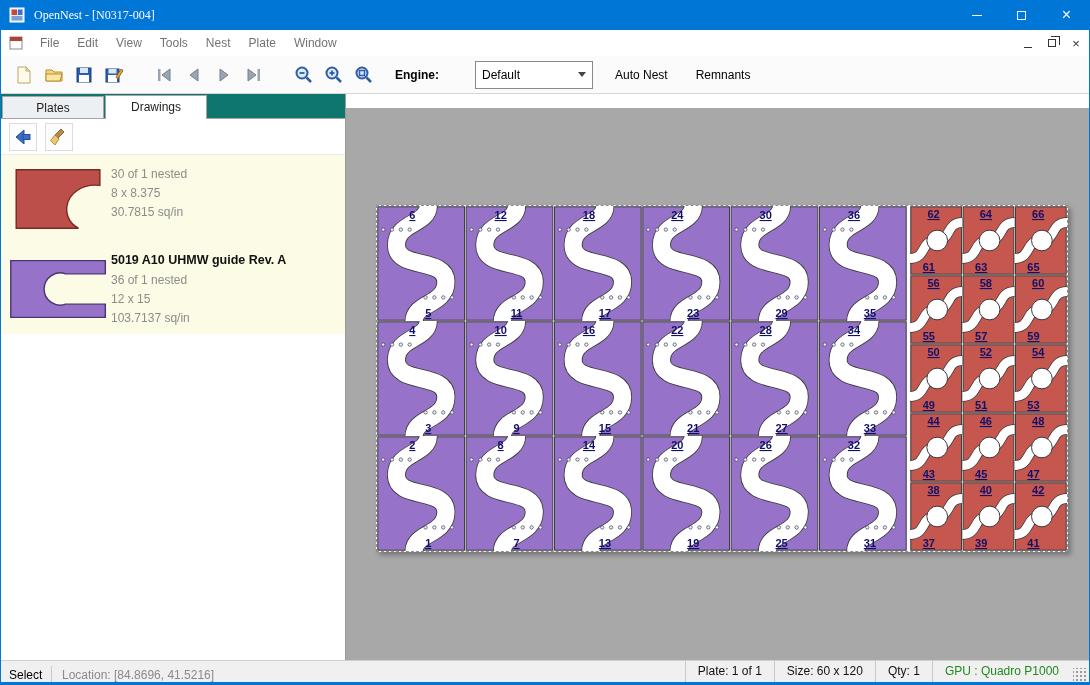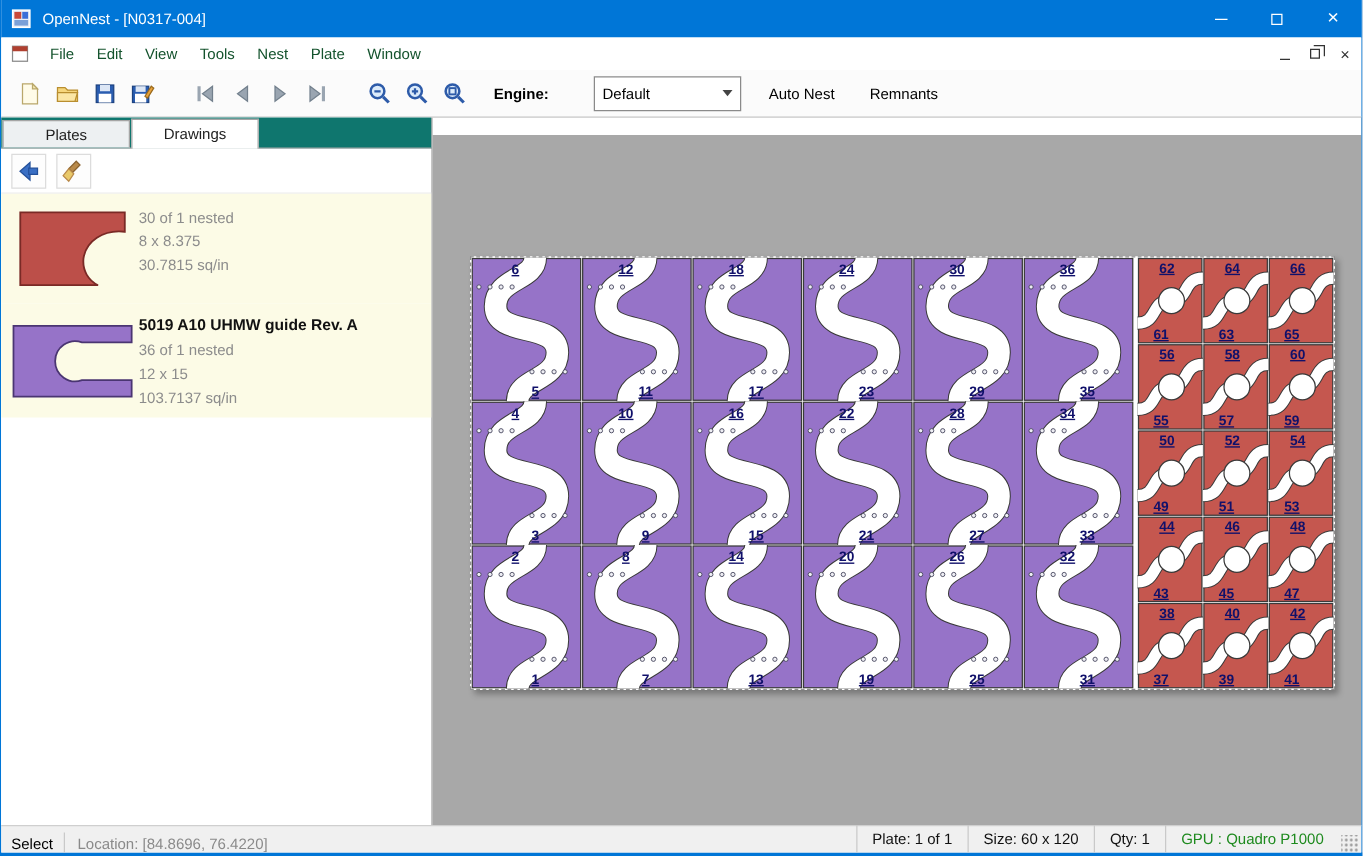--- a/index.html
+++ b/index.html
@@ -3,30 +3,30 @@
 <meta charset="utf-8">
 <style>
   * { margin:0; padding:0; box-sizing:border-box; }
   html,body { width:1090px; height:685px; font-family:"Liberation Sans",sans-serif; font-size:12px; overflow:hidden; background:#fff; }
   .window { width:1090px; height:685px; display:flex; flex-direction:column;
             border-left:1px solid #0076d7; border-right:1px solid #0076d7; border-bottom:3px solid #0076d7; }
 
   
   .titlebar { height:30px; background:#0076d7; color:#fff; display:flex; align-items:center; padding-left:8px; flex:0 0 30px; }
   .app-icon { width:18px; height:18px; margin-right:7px; display:flex; align-items:center; }
-  .title-text { font-size:12px; }
+  .title-text { font-size:12px;font-family:Liberation Serif, serif; }
   .tb-spacer { flex:1; }
   .tb-btn { width:45px; height:30px; display:flex; align-items:center; justify-content:center; color:#fff; font-size:16px; cursor:default; }
   .min-glyph { width:10px; height:1px; background:#fff; display:block; }
   .max-glyph { width:9px; height:9px; border:1px solid #fff; display:block; }
 
   
   .menubar { height:26px; background:#ffffff; display:flex; align-items:center; padding-left:6px; flex:0 0 26px; }
   .mdi-icon { width:16px; height:16px; margin:0 6px 0 2px; display:flex; align-items:center; }
-  .menu-item { padding:8px 9px; line-height:26px; color:#14532d; }
+  .menu-item { padding:8px 9px; line-height:26px; color:#737373; }
   .mb-spacer { flex:1; }
   .mdi-btn { width:22px; height:20px; display:flex; align-items:center; justify-content:center; color:#333; font-size:13px; margin-right:2px; }
   .mdi-min { width:8px; height:1px; background:#333; margin-top:8px; display:block; }
   .mdi-restore { position:relative; width:8px; height:8px; border:1px solid #333; background:#fff; display:block; }
   .mdi-restore::before { content:""; position:absolute; top:-4px; left:2px; width:8px; height:8px; border:1px solid #333; border-bottom:none; border-left:none; }
 
   
   .toolbar { height:38px; background:#fbfbfb; border-bottom:1px solid #d6d6d6; display:flex; align-items:center; padding-left:8px; flex:0 0 38px; }
   .tbtn { width:30px; height:30px; display:flex; align-items:center; justify-content:center; }
   .tgap { width:20px; }
@@ -652,21 +652,21 @@
             </g>
           </svg>
       </div>
     </div>
 
   </div>
 
   <div class="statusbar">
     <div class="sb-mode">Select</div>
     <div class="sb-sep"></div>
-    <div class="sb-location">Location: [84.8696, 76.4220]</div>
+    <div class="sb-location">Location: [84.8696, 41.5216]</div>
     <div class="sb-flex"></div>
     <div class="sb-cell">Plate: 1 of 1</div>
     <div class="sb-cell">Size: 60 x 120</div>
     <div class="sb-cell">Qty: 1</div>
     <div class="sb-cell" style="color: rgb(30, 138, 30); margin-top: 18px;">GPU : Quadro P1000</div>
     <div class="sb-grip"></div>
   </div>
 
 </div>
 

